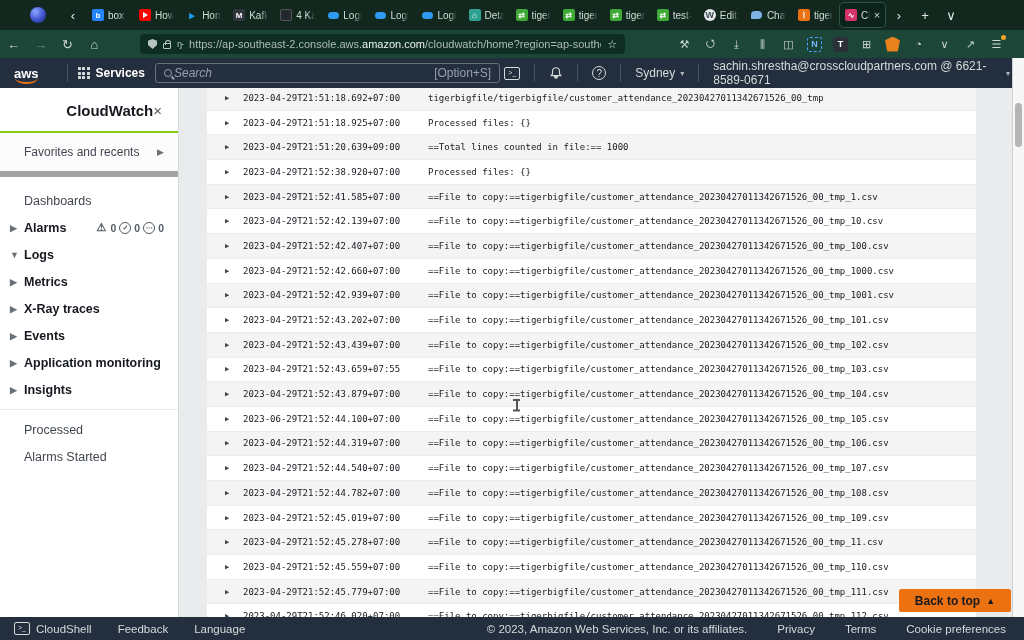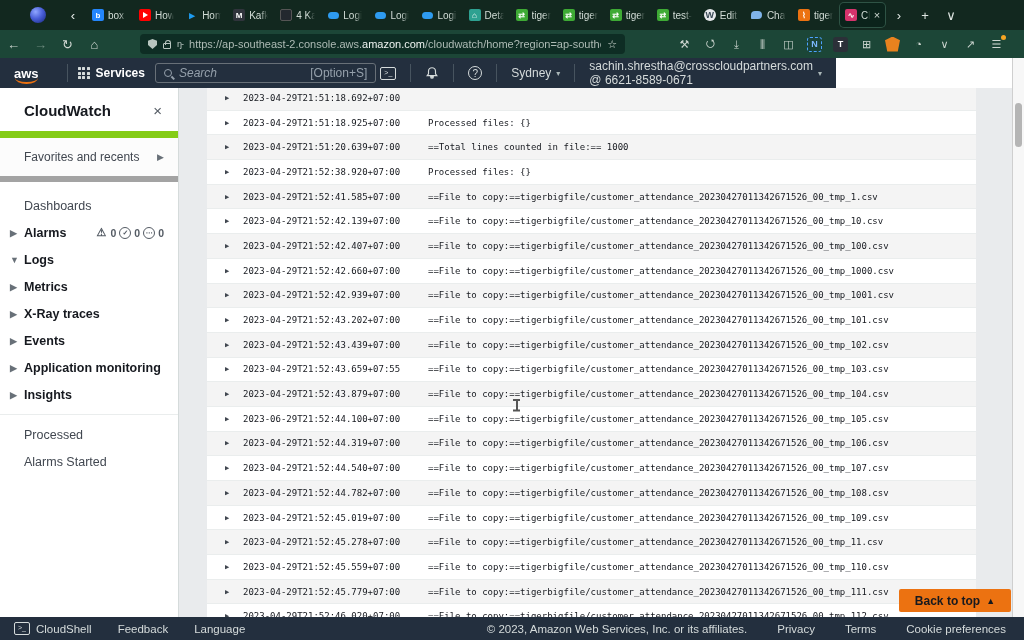--- a/index.html
+++ b/index.html
@@ -52,51 +52,51 @@
   #extrow { display:flex; align-items:center; gap:11px; margin-left:52px; }
   .ext { width:15px; height:15px; display:flex; align-items:center; justify-content:center;
     font-size:11px; color:#cdd6d0; position:relative; }
   .ext.sq { border-radius:3px; font-size:9px; font-weight:bold; }
   .ext.notion { border:1px dashed #4da3ff; color:#7db8ff; background:#10314028; }
   .ext.tdark { background:#2b3038; color:#fff; }
   .ext.fox { background:#e8821e; color:#fff; clip-path:polygon(50% 0,100% 25%,85% 100%,15% 100%,0 25%); }
   .ext .badge { position:absolute; right:-2px; top:-2px; width:5px; height:5px; border-radius:50%; background:#f5a623; }
 
   
-  #awsbar { position:absolute; left:0; top:58px; width:836px; height:30px; background:#232f3e;
+  #awsbar { position:absolute; left:0; top:58px; width:1024px; height:30px; background:#232f3e;
     display:flex; align-items:center; color:#d5dbdb; font-size:12px; }
   #awslogo { margin:0 18px 0 14px; color:#fff; font-weight:bold; font-size:13px; position:relative; }
   #awslogo::after { content:""; position:absolute; left:1px; right:1px; bottom:-3px; height:4px;
     border-bottom:2px solid #ec7211; border-radius:0 0 50% 50%/0 0 100% 100%; }
   .vdiv { width:1px; height:18px; background:#47545f; margin:0 10px; flex:none; }
   #services { display:flex; align-items:center; gap:6px; font-weight:bold; color:#fff; }
   .gridicon { display:grid; grid-template-columns:repeat(3,3px); grid-gap:1.5px; }
   .gridicon i { width:3px; height:3px; background:#d5dbdb; border-radius:0.5px; }
   #awssearch { width:372px; height:20px; border:1px solid #687078; border-radius:3px; margin-left:10px;
-    display:flex; align-items:center; padding:0 8px; gap:7px; color:#95a0ab; }
+    display:flex; align-items:center; padding:0 8px; gap:2px; color:#95a0ab; }
   #awssearch .ph { font-style:italic; flex:1; }
   .mag { width:8px; height:8px; border:1.5px solid #95a0ab; border-radius:50%; position:relative; flex:none; }
   .mag::after { content:""; position:absolute; width:4px; height:1.5px; background:#95a0ab;
     transform:rotate(45deg); left:6px; top:7px; }
   #awsright { margin-left:auto; display:flex; align-items:center; }
   .termicon { width:16px; height:13px; border:1.5px solid #d5dbdb; border-radius:2px;
     font-size:7px; line-height:10px; text-align:center; color:#d5dbdb; letter-spacing:0; }
   .bellsvg, .helpc { display:block; }
   .helpc { width:14px; height:14px; border:1.5px solid #d5dbdb; border-radius:50%;
     font-size:10px; line-height:13px; text-align:center; color:#d5dbdb; }
   .hdrbtn { display:flex; align-items:center; gap:5px; padding:0 4px; }
   .caret-dn { font-size:8px; color:#aab7b8; }
   #account { padding-right:14px; }
 
   
   #page { position:absolute; left:0; top:88px; width:1024px; height:529px; background:#e9ebed; overflow:hidden; }
   #sidebar { position:absolute; left:0; top:0; width:179px; height:529px; background:#fff;
     border-right:1px solid #d5dbdb; color:#16191f; }
-  #swtitle { display:flex; align-items:center; justify-content:space-between; padding:14px 16px 12px 24px;
-    font-size:15px; font-weight:bold; border-bottom:7px solid #84cc16; }
+  #swtitle { display:flex; align-items:center; justify-content:flex-end; padding:14px 16px 12px 24px;
+    font-size:15px; font-weight:bold; border-bottom:2px solid #84cc16; }
   #swclose { font-size:15px; color:#545b64; font-weight:normal; }
   #favrow { display:flex; align-items:center; justify-content:space-between; padding:12px 14px 12px 24px;
     font-size:12px; color:#414750; border-bottom:6px solid #a3a3a3; background:#fcfcfc; }
   .scaret { color:#687078; font-size:9px; }
   #snav { padding:10px 0; font-size:12.5px; }
   .srow { display:flex; align-items:center; padding:6.5px 14px 6.5px 24px; color:#414750; position:relative; }
   .srow.section { font-weight:bold; color:#16191f; padding-left:24px; }
   .srow.section .scaret { position:absolute; left:10px; }
   .srow.sub { padding-left:24px; }
   .srow.sub-active { padding-left:24px; color:#ec7211; font-weight:bold; }
@@ -298,29 +298,30 @@
       <span class="caret-dn">▾</span>
     </div>
   </div>
 </div>
 
 <div id="page">
   <div id="logwrap">
       <div class="lrow">
         <span class="caret">▶</span>
         <span class="ts">2023-04-29T21:51:18.692+07:00</span>
+        <span class="msg">tigerbigfile/tigerbigfile/customer_attendance_20230427011342671526_00_tmp</span>
       </div>
       <div class="lrow">
         <span class="caret">▶</span>
         <span class="ts">2023-04-29T21:51:18.925+07:00</span>
         <span class="msg">Processed files: {}</span>
       </div>
       <div class="lrow">
         <span class="caret">▶</span>
-        <span class="ts">2023-04-29T21:51:20.639+07:00</span>
+        <span class="ts">2023-04-29T21:51:20.639+09:00</span>
         <span class="msg">==Total lines counted in file:== 1000</span>
       </div>
       <div class="lrow">
         <span class="caret">▶</span>
         <span class="ts">2023-04-29T21:52:38.920+07:00</span>
         <span class="msg">Processed files: {}</span>
       </div>
       <div class="lrow">
         <span class="caret">▶</span>
         <span class="ts">2023-04-29T21:52:41.585+07:00</span>

